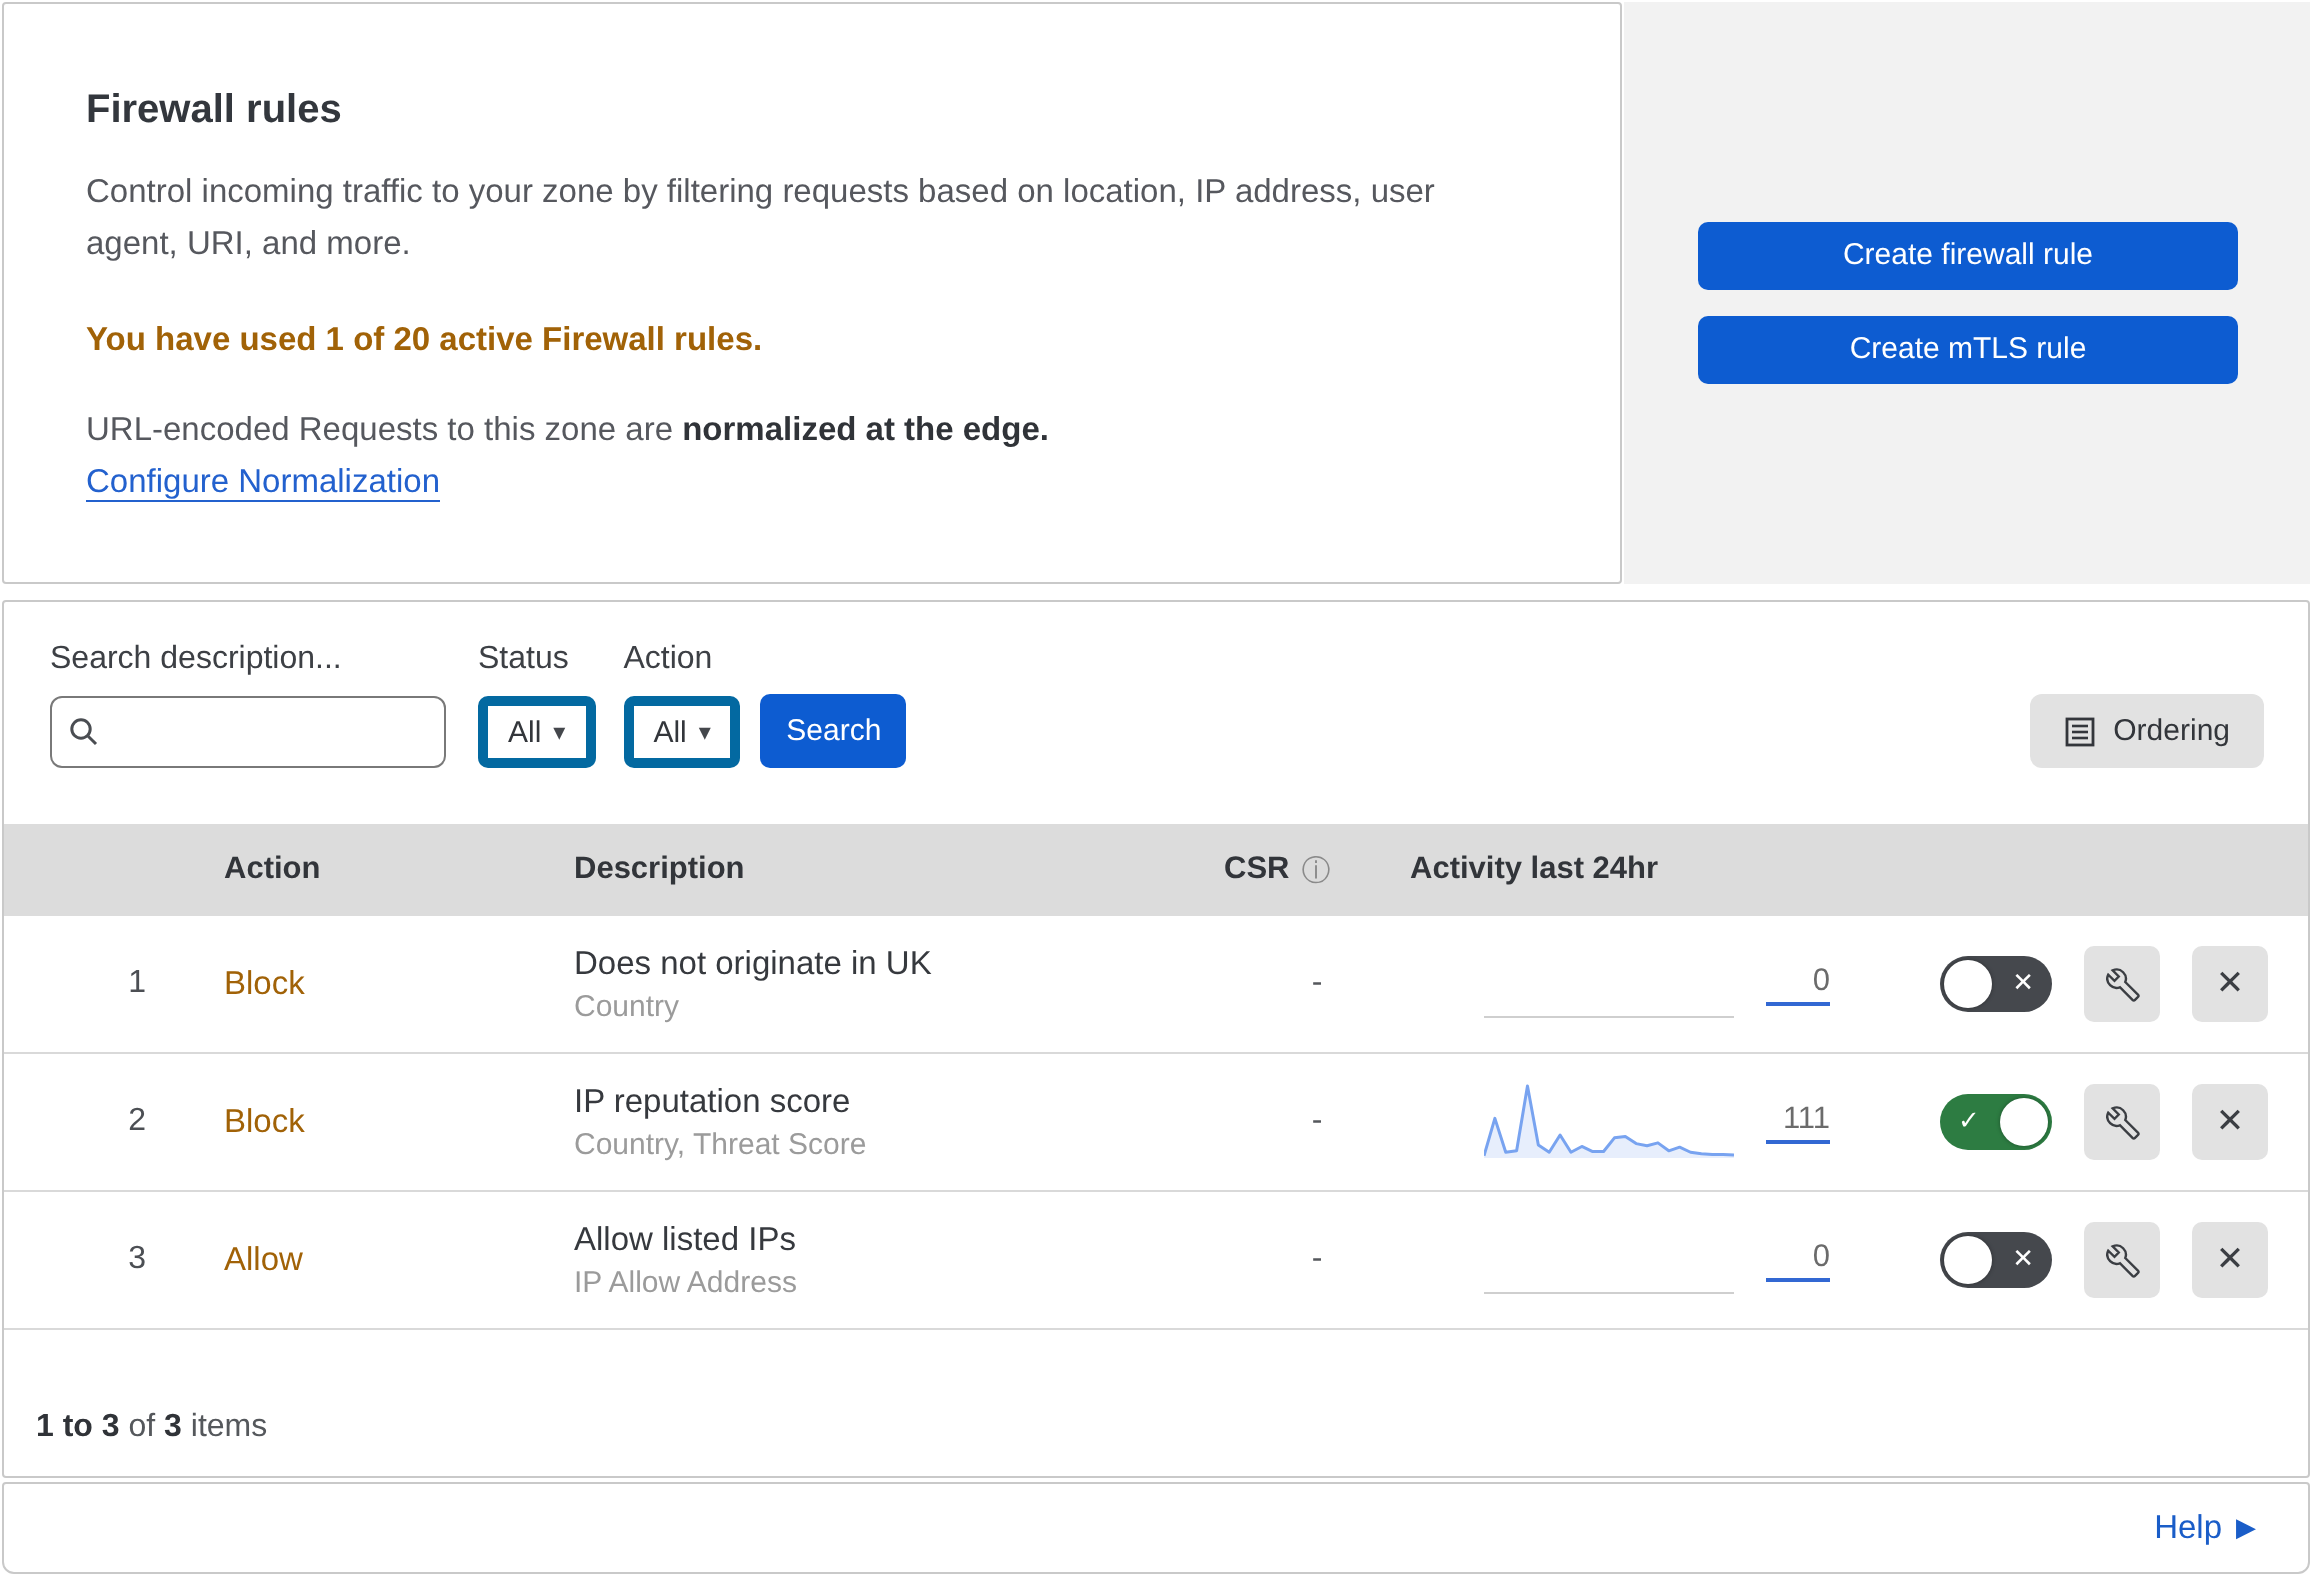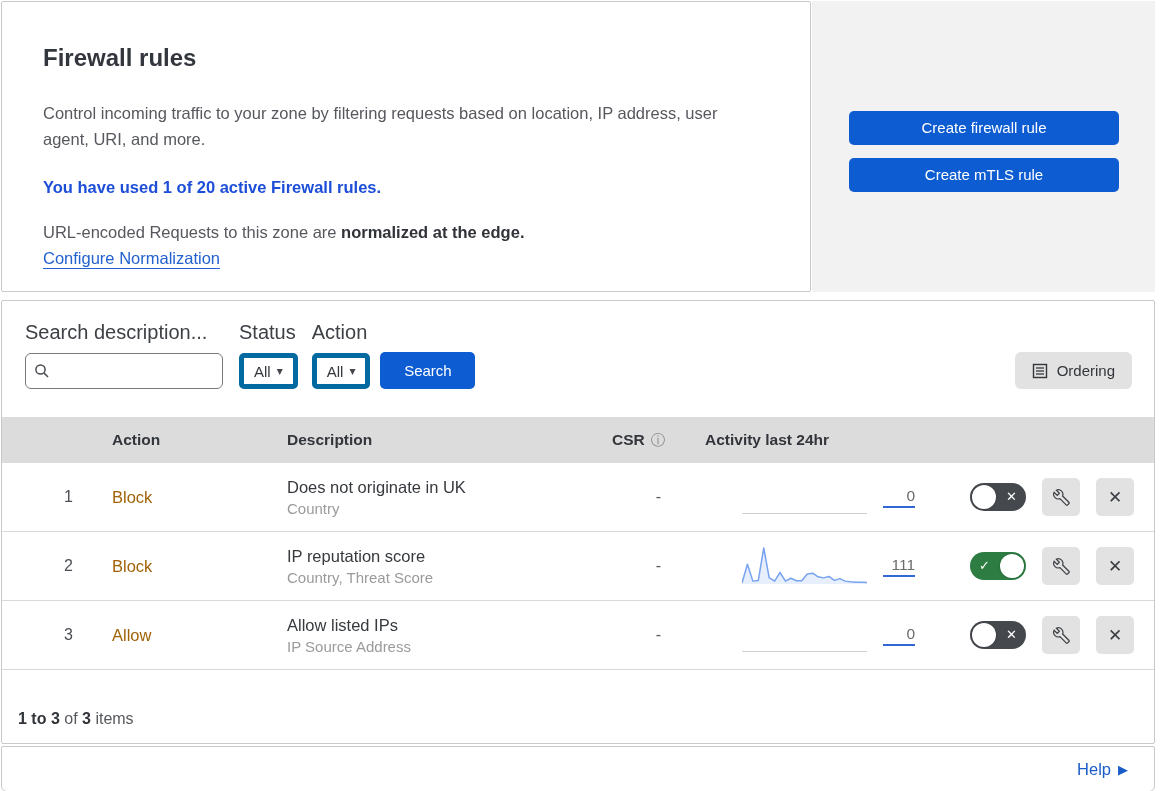--- a/index.html
+++ b/index.html
@@ -11,23 +11,23 @@
   }
   .page { width:1156px; padding:1px 0 0 1px; }
 
   
   .top-section { display:flex; width:1154px; height:291px; }
   .intro-card {
     width:810px; height:291px; background:#fff;
     border:1px solid #c9c9c9; border-radius:2px;
     padding:42px 50px 0 41px;
   }
-  .intro-title { font-size:24px; font-weight:600; color:#33373d; margin-bottom:28px; }
+  .intro-title { font-size:20px; font-weight:600; color:#33373d; margin-bottom:16px; }
   .intro-desc { font-size:16.5px; line-height:1.6; color:#56585e; max-width:722px; margin-bottom:25px; }
-  .intro-usage { font-size:16.5px; font-weight:700; color:#1d4ed8; margin-bottom:26px; }
+  .intro-usage { font-size:16.5px; font-weight:700; color:#a16207; margin-bottom:26px; }
   .intro-normalization { font-size:16.5px; color:#56585e; margin-bottom:7px; }
   .intro-normalization b { color:#303338; }
   .intro-link {
     font-size:16.5px; color:#2361ce; text-decoration:underline;
     text-underline-offset:4px; cursor:pointer; display:inline-block;
   }
   .actions-panel {
     flex:1; background:#f2f2f2; margin-left:1px;
     display:flex; flex-direction:column; justify-content:center; align-items:center;
     padding:10px 36px 0 37px; gap:13px;
@@ -38,39 +38,39 @@
     font-family:inherit; cursor:pointer;
   }
 
   
   .main-card {
     width:1154px; margin-top:8px; background:#fff;
     border:1px solid #c9c9c9; border-radius:2px;
   }
   .filter-bar { display:flex; align-items:flex-end; padding:20px 22px 28px 23px; position:relative; }
   .filter-group { display:flex; flex-direction:column; }
-  .filter-label { font-size:20px; color:#3d4045; margin-bottom:9px; }
+  .filter-label { font-size:16px; color:#3d4045; margin-bottom:9px; }
   .search-box {
     width:198px; height:36px; border:1px solid #797979; border-radius:6px;
     display:flex; align-items:center; padding:0 8px; background:#fff;
   }
   .search-box input {
     border:none; outline:none; flex:1; min-width:0; font-size:15px; font-family:inherit;
     margin-left:7px; background:transparent;
   }
   .dropdown {
     height:36px; border:5px solid #0369a1; border-radius:5px; background:#fff;
     display:flex; align-items:center; gap:6px; padding:0 10px;
     font-size:15px; color:#33363b; cursor:pointer;
   }
   .dropdown .caret { font-size:12px; color:#44474c; }
   .ml16 { margin-left:16px; }
   .ml14 { margin-left:14px; }
   .btn-search {
-    margin-left:10px; height:37px; width:95px; border:none; border-radius:5px;
+    margin-left:10px; height:37px; width:73px; border:none; border-radius:5px;
     background:#0d5cd1; color:#fff; font-size:15px; font-family:inherit; cursor:pointer;
   }
   .btn-ordering {
     margin-left:auto; height:37px; border:none; border-radius:6px;
     background:#e2e2e2; color:#33363b; font-size:15px; font-family:inherit;
     display:flex; align-items:center; gap:9px; padding:0 17px; cursor:pointer;
   }
 
   
   .grid-row {
@@ -265,21 +265,21 @@
           <span>✕</span>
         </button>
       </div>
     </div>
 
     <div class="grid-row rule-row">
       <div class="cell-priority">3</div>
       <div class="cell-action">Allow</div>
       <div class="cell-desc">
         <div class="desc-main">Allow listed IPs</div>
-        <div class="desc-sub">IP Source Address</div>
+        <div class="desc-sub">IP Allow Address</div>
       </div>
       <div class="cell-csr">-</div>
       <div class="cell-activity">
         <div class="spark">
             <div class="flat-line"></div>
           </div>
         <a class="count-link">0</a>
       </div>
       <div class="cell-controls">
         <div class="toggle off">

